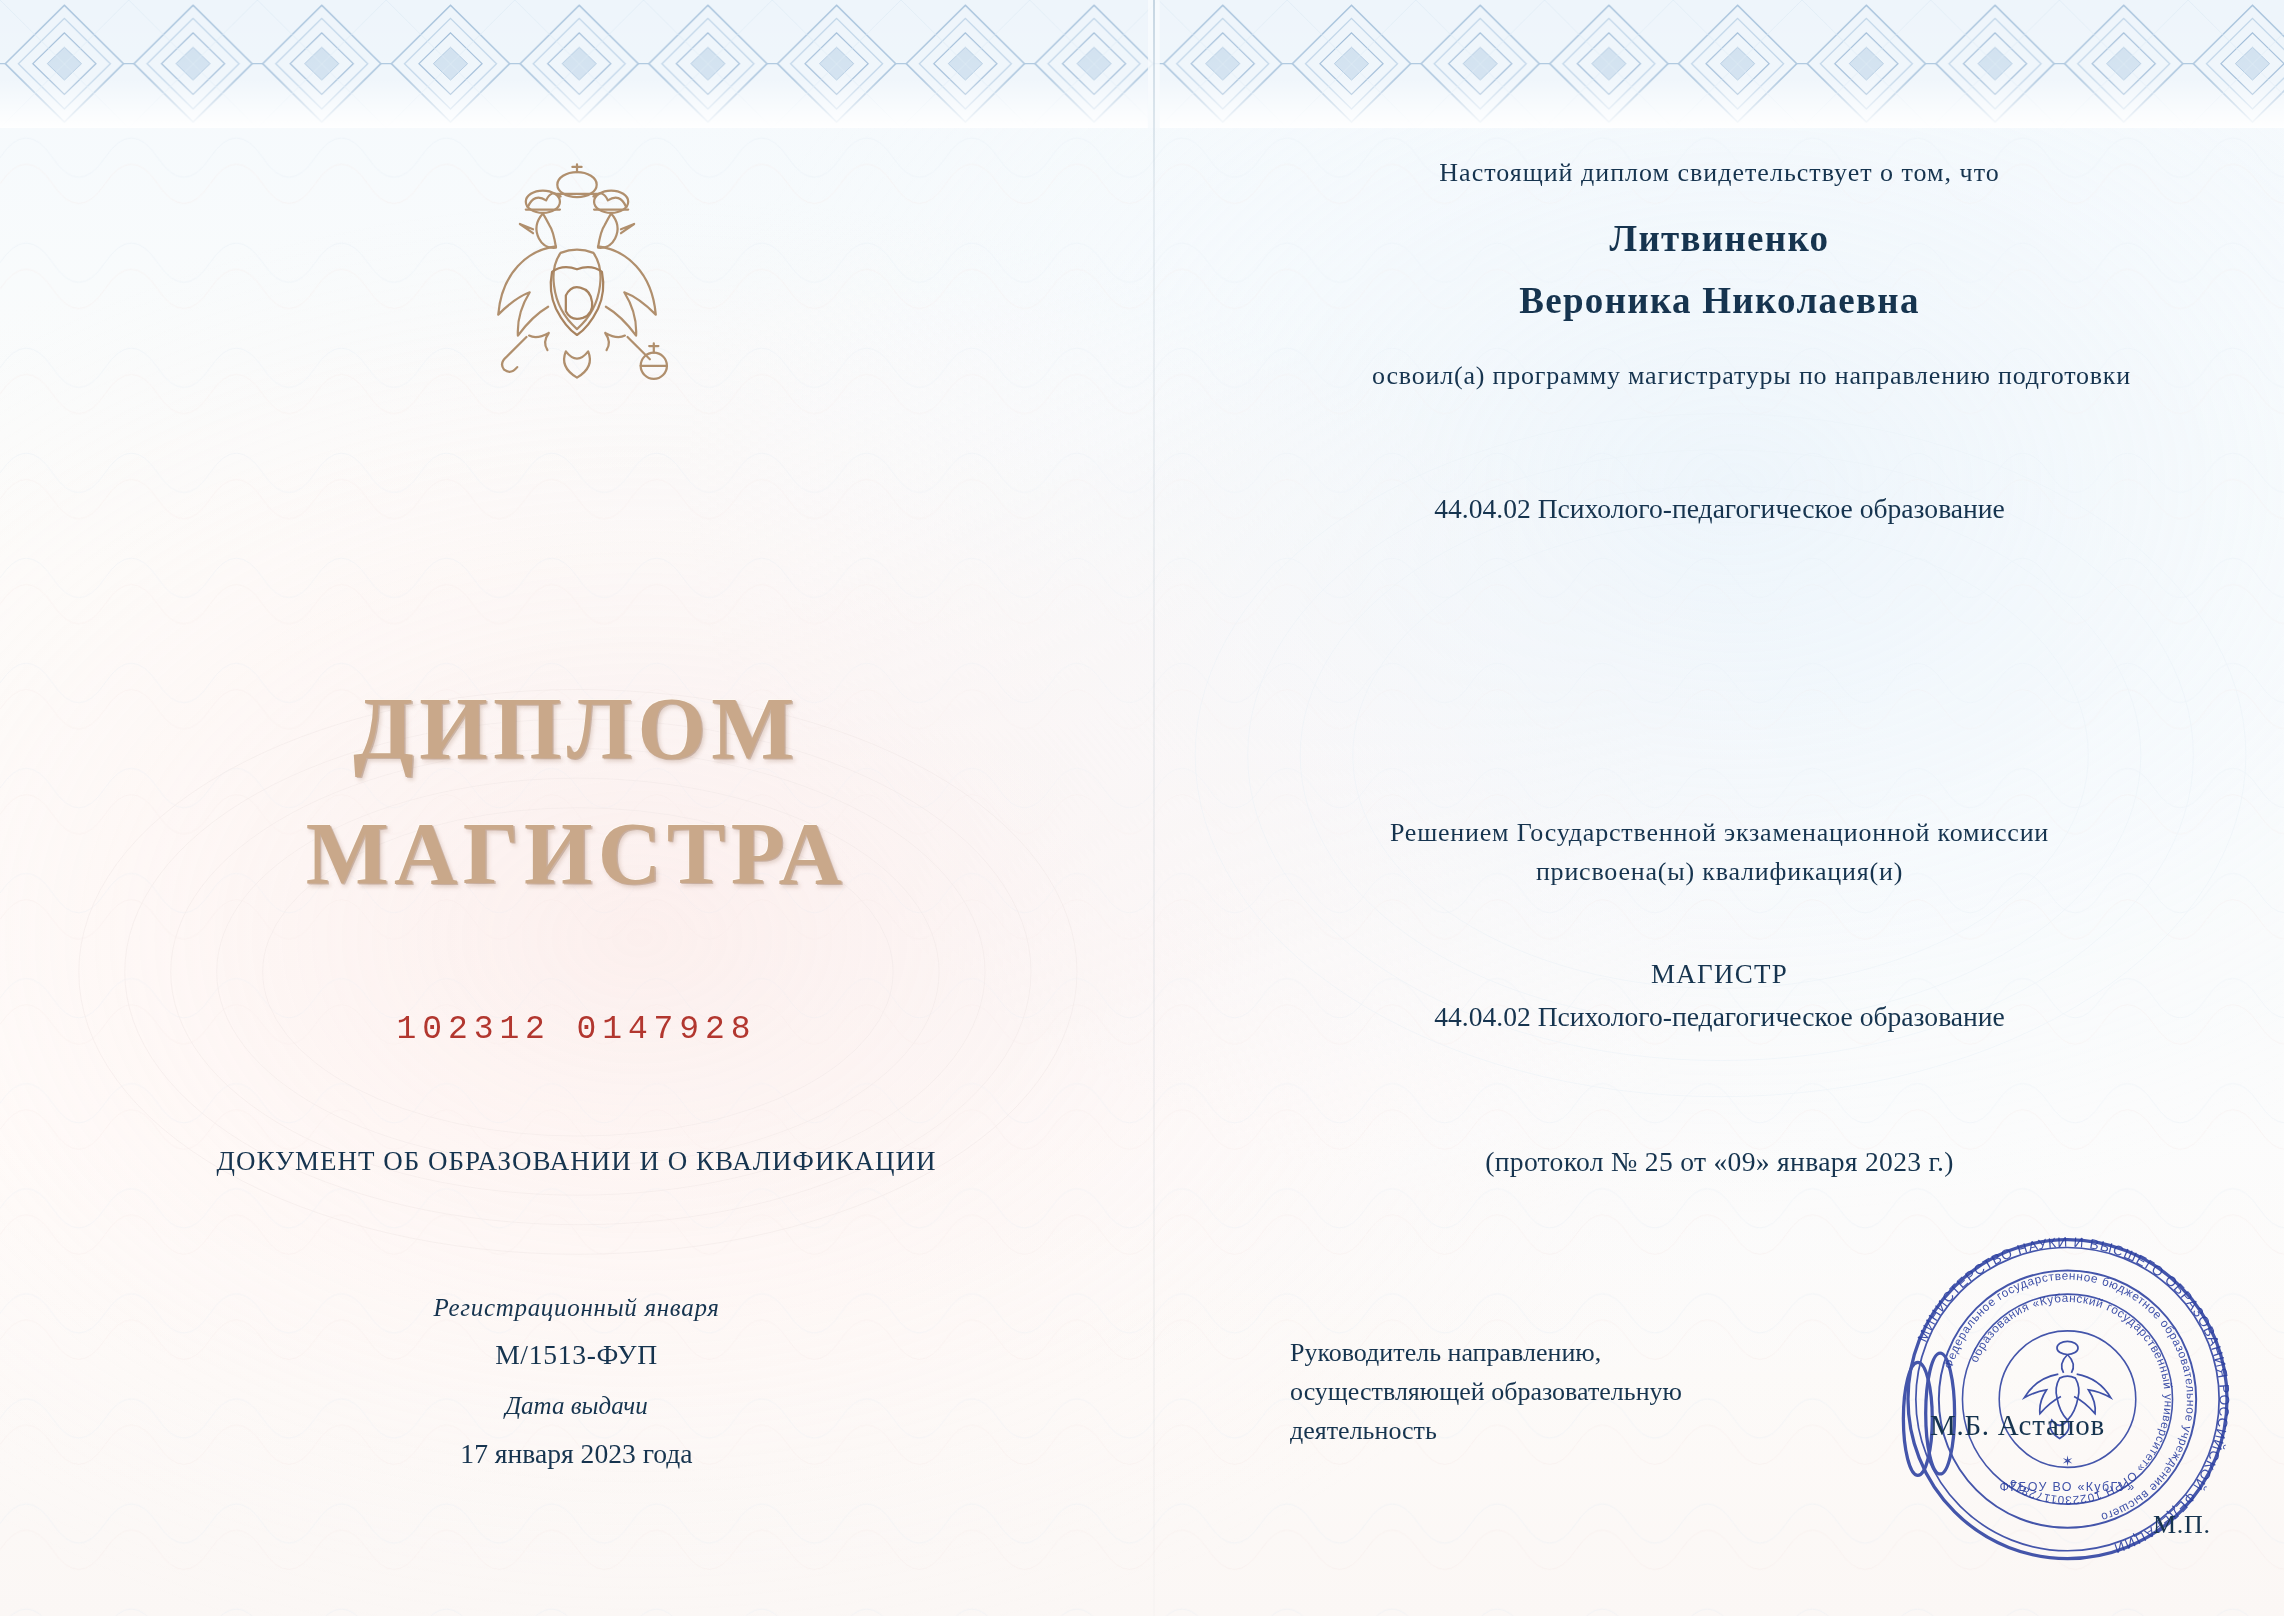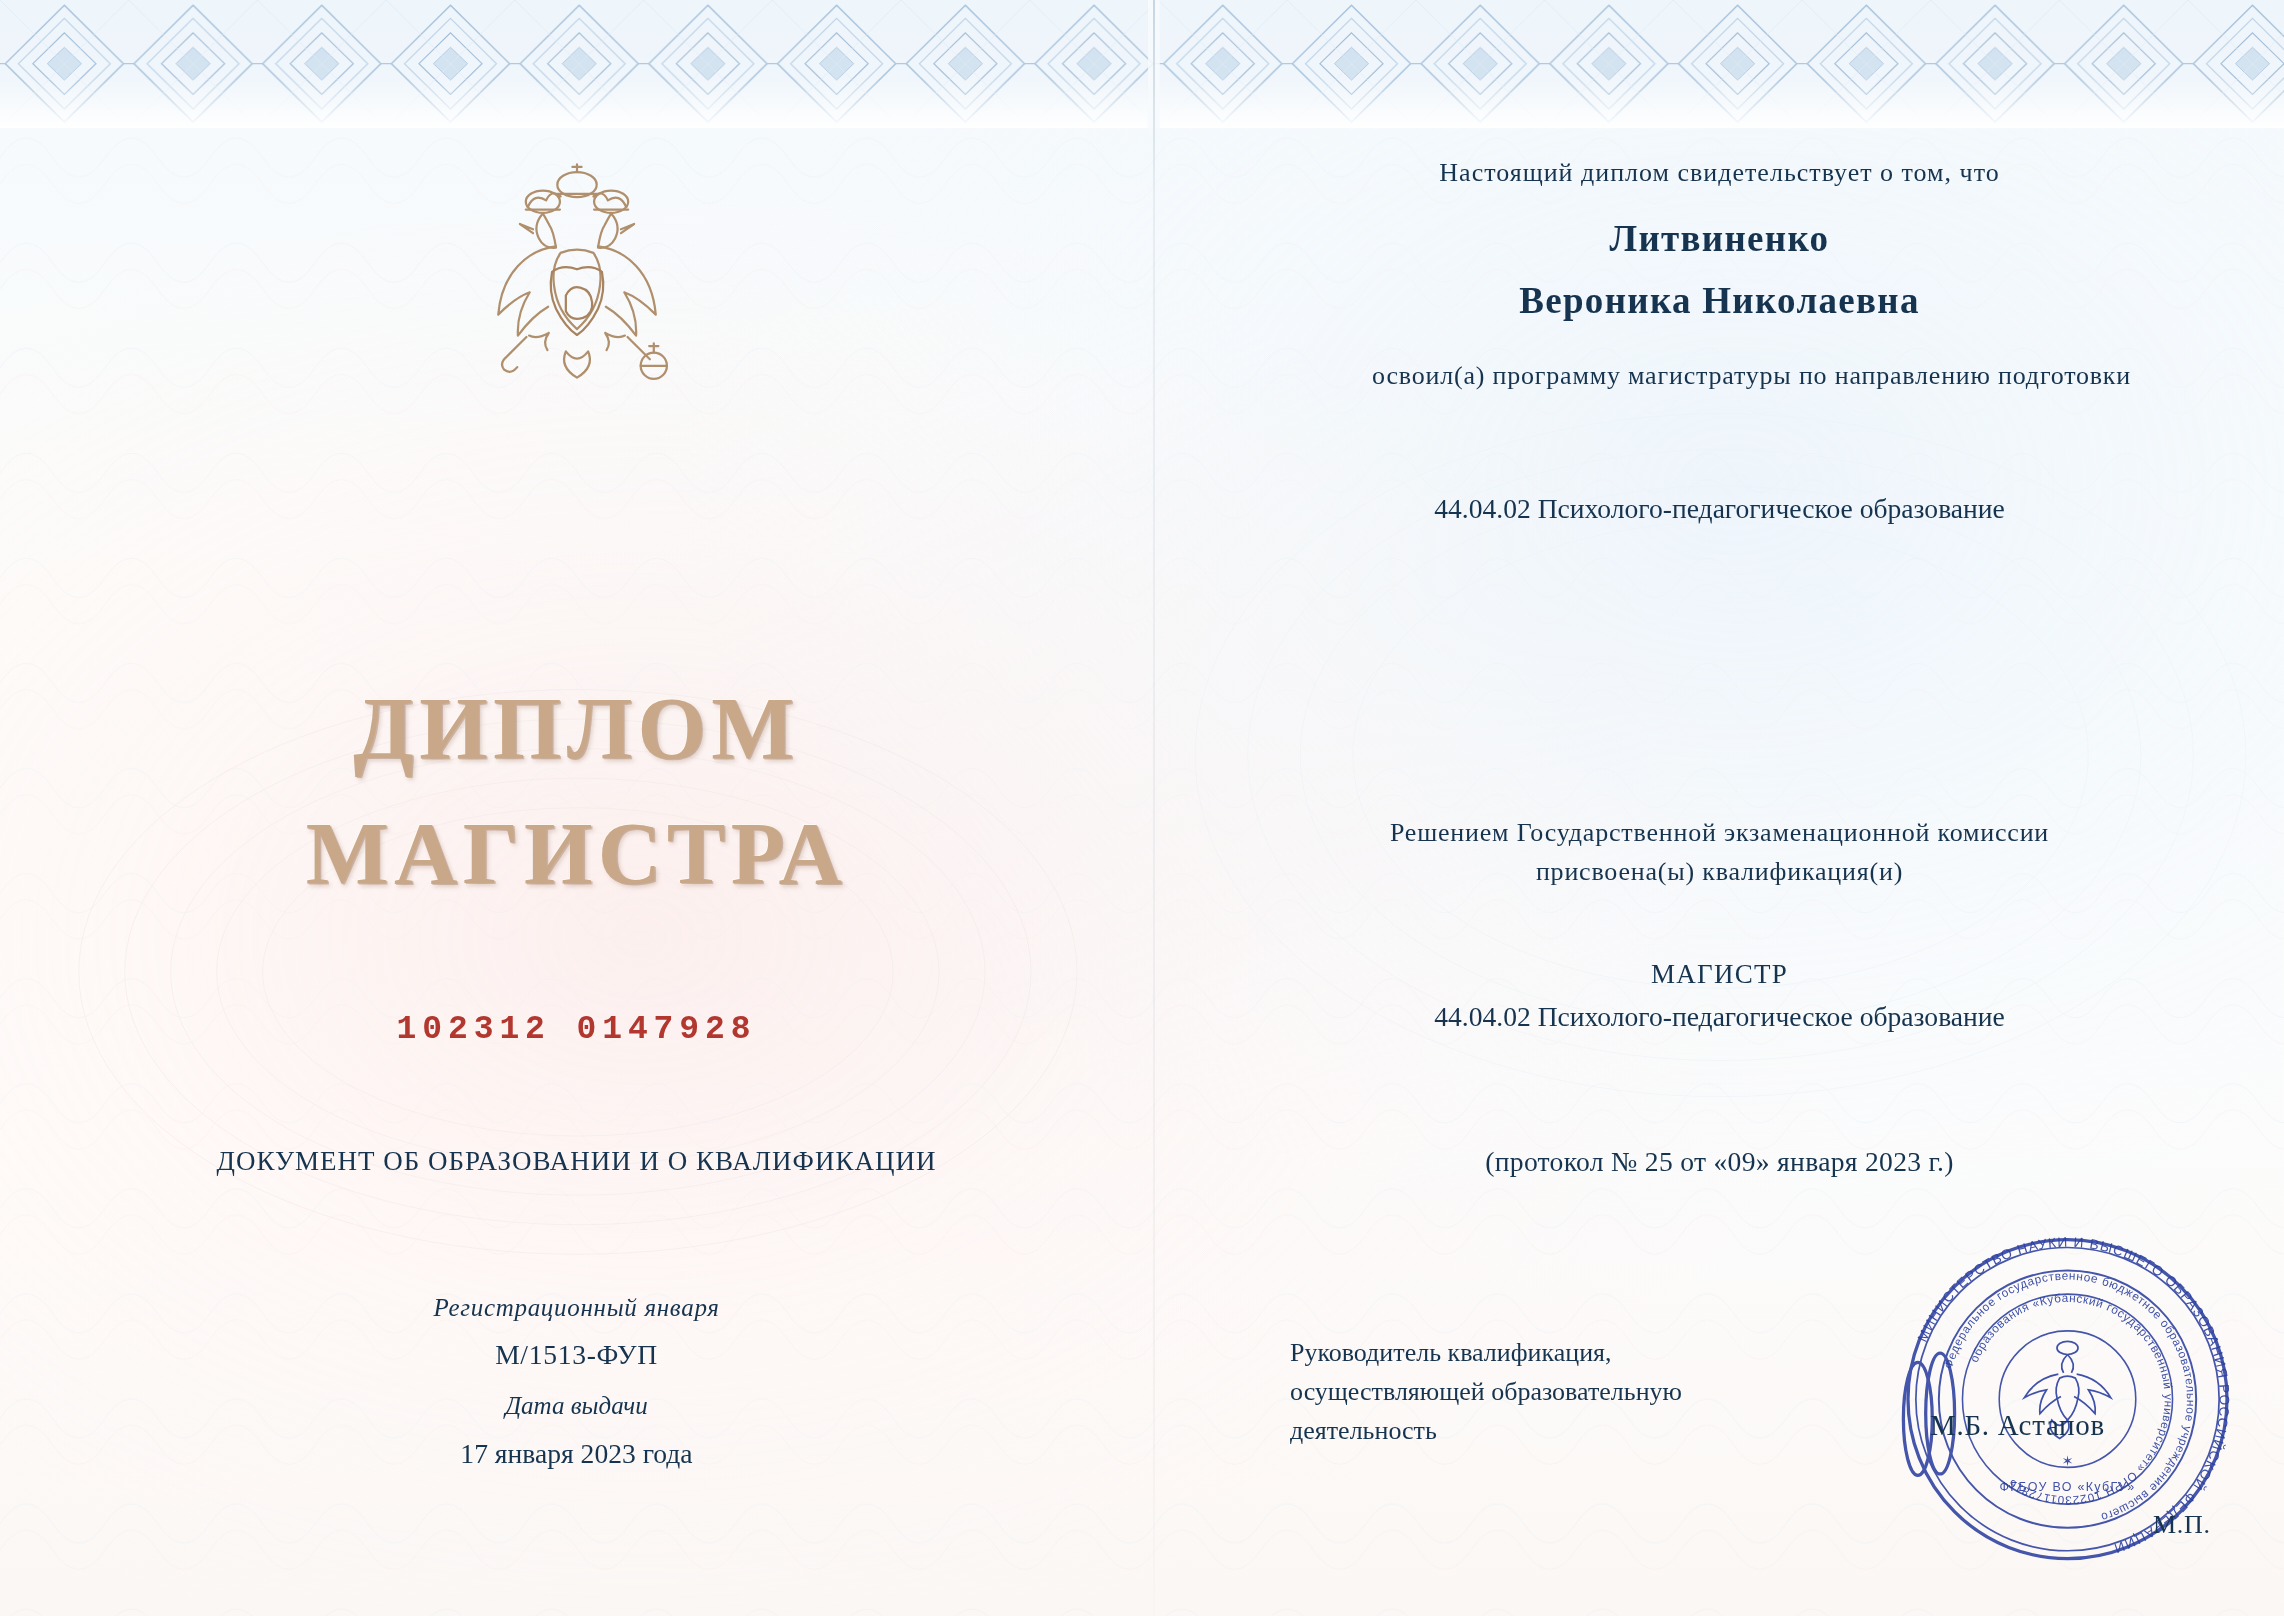--- a/index.html
+++ b/index.html
@@ -117,21 +117,21 @@
   .serial {
     position: absolute;
     top: 1011px;
     left: 0;
     width: 1153px;
     text-align: center;
     font-family: "Liberation Mono", monospace;
     font-size: 33px;
     letter-spacing: 5.9px;
     color: #b2372f;
-    font-weight: 700;
+    font-weight: 400;
   }
 
   .doc-subtitle {
     position: absolute;
     top: 1146px;
     left: 0;
     width: 1153px;
     text-align: center;
     font-size: 27px;
     letter-spacing: 1px;
@@ -395,21 +395,21 @@
     <div class="r-line r-name">Вероника Николаевна</div>
     <div class="r-line r-program-line">освоил(а) программу магистратуры по направлению подготовки</div>
     <div class="r-line r-program">44.04.02 Психолого-педагогическое образование</div>
     <div class="r-line r-commission1">Решением Государственной экзаменационной комиссии</div>
     <div class="r-line r-commission2">присвоена(ы) квалификация(и)</div>
     <div class="r-line r-qual-title">МАГИСТР</div>
     <div class="r-line r-qual-program">44.04.02 Психолого-педагогическое образование</div>
     <div class="r-line r-protocol">(протокол № 25 от  «09» января 2023 г.)</div>
 
     <div class="signer">
-      <div>Руководитель квалификация,</div>
+      <div>Руководитель направлению,</div>
       <div>осуществляющей образовательную</div>
       <div>деятельность</div>
     </div>
 
     <div class="stamp">
       <svg viewBox="0 0 620 560" width="407" height="368">
         <defs>
           <path id="outerArc" d="M 310 300 m -232 0 a 232 232 0 1 1 464 0 a 232 232 0 1 1 -464 0"></path>
           <path id="innerArc" d="M 310 300 m -182 0 a 182 182 0 1 1 364 0 a 182 182 0 1 1 -364 0"></path>
           <path id="innerArc2" d="M 310 300 m -148 0 a 148 148 0 1 1 296 0 a 148 148 0 1 1 -296 0"></path>

